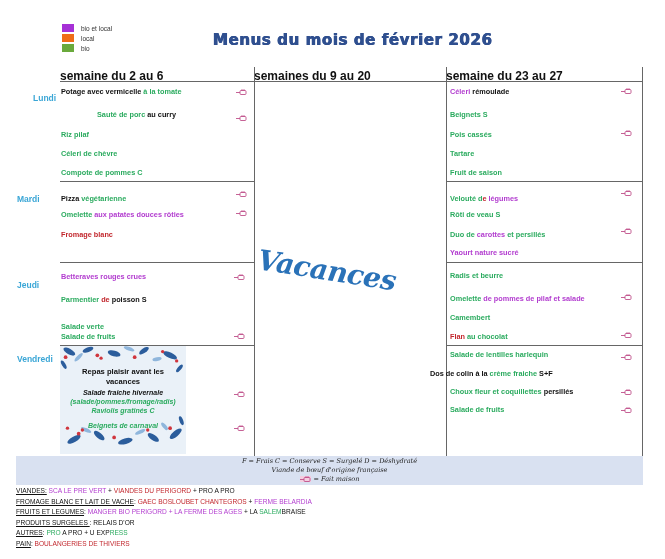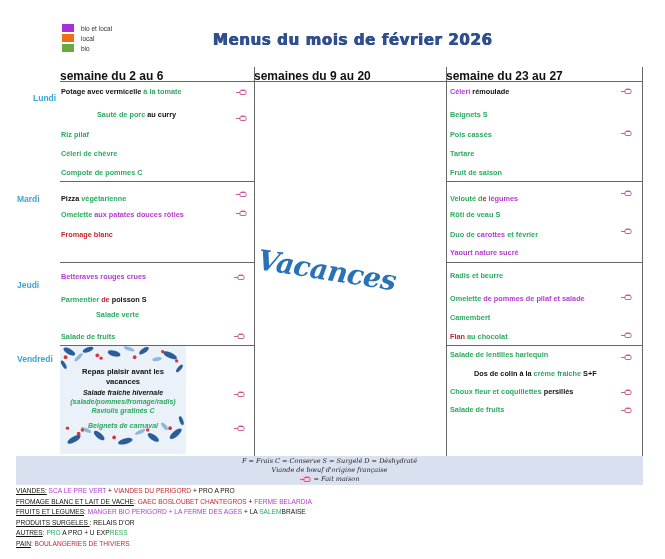--- a/index.html
+++ b/index.html
@@ -92,21 +92,21 @@
 
 <div>
   <div class="dish" style="left:61px;top:194px;"><span class="c-black">Pizza </span><span class="c-green">végétarienne</span></div>
   <div class="dish" style="left:61px;top:210px;"><span class="c-green">Omelette </span><span class="c-purple">aux patates douces rôties</span></div>
   <div class="dish c-red" style="left:61px;top:230px;">Fromage blanc</div>
 </div>
 
 <div>
   <div class="dish c-purple" style="left:61px;top:272px;">Betteraves rouges crues</div>
   <div class="dish" style="left:61px;top:295px;"><span class="c-green">Parmentier </span><span class="c-red">de </span><span class="c-black">poisson S</span></div>
-  <div class="dish c-green" style="left:61px;top:310px;margin-left:35px;">Salade verte</div>
+  <div class="dish c-green" style="left:61px;top:322px;">Salade verte</div>
   <div class="dish c-green" style="left:61px;top:332px;">Salade de fruits</div>
 </div>
 
 <div class="winter">
   <svg class="winter-deco" viewBox="0 0 135 108" preserveAspectRatio="none">
     <g fill="#2b5d9c">
       <ellipse cx="10" cy="6" rx="7" ry="3" transform="rotate(30 10 6)"></ellipse>
       <ellipse cx="30" cy="4" rx="6" ry="2.5" transform="rotate(-20 30 4)"></ellipse>
       <ellipse cx="58" cy="8" rx="7" ry="3" transform="rotate(15 58 8)"></ellipse>
       <ellipse cx="90" cy="5" rx="6" ry="2.5" transform="rotate(-35 90 5)"></ellipse>
@@ -157,34 +157,34 @@
   <div class="dish" style="left:450px;top:87px;"><span class="c-purple">Céleri</span><span class="c-black"> rémoulade</span></div>
   <div class="dish c-green" style="left:450px;top:110px;">Beignets S</div>
   <div class="dish c-green" style="left:450px;top:130px;">Pois cassés</div>
   <div class="dish c-green" style="left:450px;top:149px;">Tartare</div>
   <div class="dish c-green" style="left:450px;top:168px;">Fruit de saison</div>
 </div>
 
 <div>
   <div class="dish" style="left:450px;top:194px;"><span class="c-green">Velouté d</span><span class="c-red">e </span><span class="c-purple">légumes</span></div>
   <div class="dish c-green" style="left:450px;top:210px;">Rôti de veau S</div>
-  <div class="dish" style="left:450px;top:230px;"><span class="c-green">Duo de </span><span class="c-purple">carottes</span><span class="c-green"> et février</span></div>
+  <div class="dish" style="left:450px;top:230px;"><span class="c-green">Duo de </span><span class="c-purple">carottes</span><span class="c-green"> et persillés</span></div>
   <div class="dish c-purple" style="left:450px;top:248px;">Yaourt nature sucré</div>
 </div>
 
 <div>
   <div class="dish c-green" style="left:450px;top:271px;">Radis et beurre</div>
   <div class="dish" style="left:450px;top:294px;"><span class="c-green">Omelette </span><span class="c-purple">de pommes de pilaf et salade</span></div>
   <div class="dish c-green" style="left:450px;top:313px;">Camembert</div>
   <div class="dish" style="left:450px;top:332px;"><span class="c-red">Flan</span><span class="c-green"> au chocolat</span></div>
 </div>
 
 <div>
   <div class="dish c-green" style="left:450px;top:350px;">Salade de lentilles harlequin</div>
-  <div class="dish" style="left:474px;top:369px;"><span class="c-black">Dos de colin à la </span><span class="c-green">crème fraiche</span><span class="c-black"> S+F</span></div>
+  <div class="dish" style="left:430px;top:369px;"><span class="c-black">Dos de colin à la </span><span class="c-green">crème fraiche</span><span class="c-black"> S+F</span></div>
   <div class="dish" style="left:450px;top:387px;"><span class="c-green">Choux fleur et coquillettes</span><span class="c-black"> persillés</span></div>
   <div class="dish c-green" style="left:450px;top:405px;">Salade de fruits</div>
 </div>
 
 <svg class="hm" viewBox="0 0 11 6" style="left:236px;top:89px;">
     <line x1="0" y1="3.5" x2="4" y2="3.5" stroke="#c0508a" stroke-width="0.9"></line>
     <rect x="4" y="1.5" width="6" height="4" rx="1" fill="none" stroke="#c0508a" stroke-width="0.9"></rect>
     <line x1="5" y1="1" x2="9" y2="1" stroke="#c0508a" stroke-width="0.8"></line>
   </svg>
 <svg class="hm" viewBox="0 0 11 6" style="left:236px;top:115px;">

